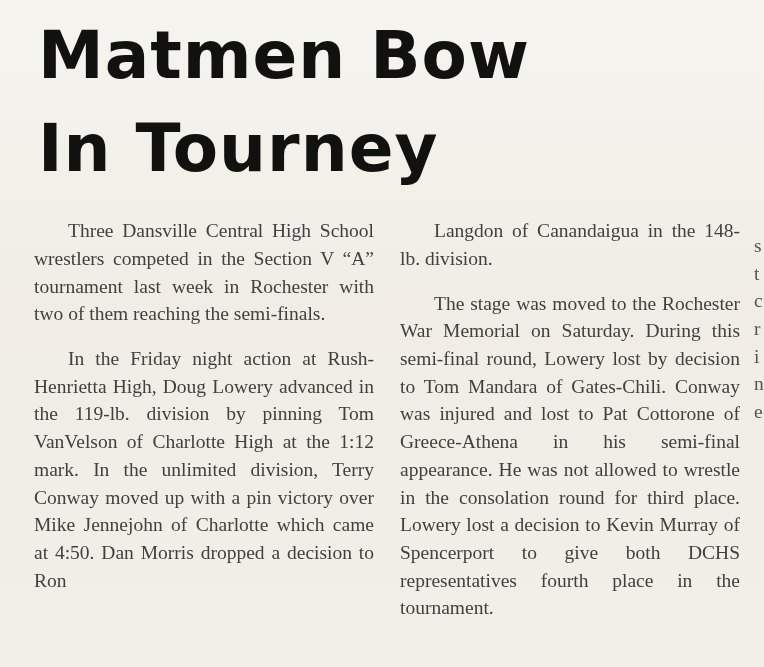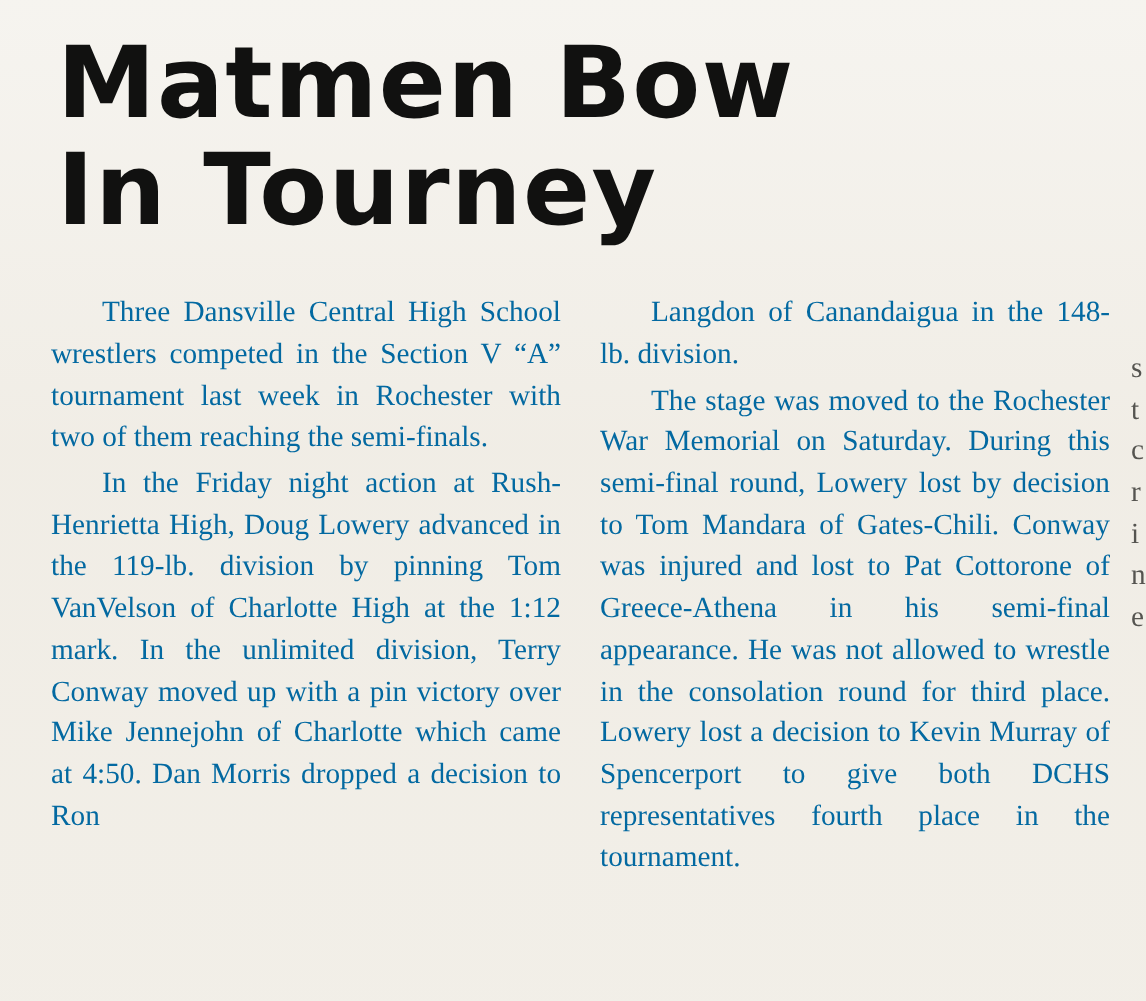--- a/index.html
+++ b/index.html
@@ -34,41 +34,41 @@
     font-weight: bold;
     font-size: 66px;
     line-height: 0.98;
     letter-spacing: 1px;
     color: #111110;
     margin: 0;
     padding: 6px 0 0 4px;
   }
   .headline .line2 {
     display: block;
-    margin-top: 6px;
+    margin-top: 28px;
   }
   .columns {
     display: flex;
     gap: 26px;
     margin-top: 36px;
   }
   .col {
     width: 340px;
     font-size: 19.5px;
     line-height: 1.42;
     text-align: justify;
     text-justify: inter-word;
-    color: #0369a1;
+    color: #404040;
   }
   .col p {
     margin: 0;
     text-indent: 34px;
   }
   .col p + p {
-    margin-top: 3px;
+    margin-top: 17px;
   }
   .col p:last-child {
     text-align-last: justify;
   }
   
   .edge-sliver {
     position: absolute;
     top: 232px;
     right: 0;
     width: 10px;

